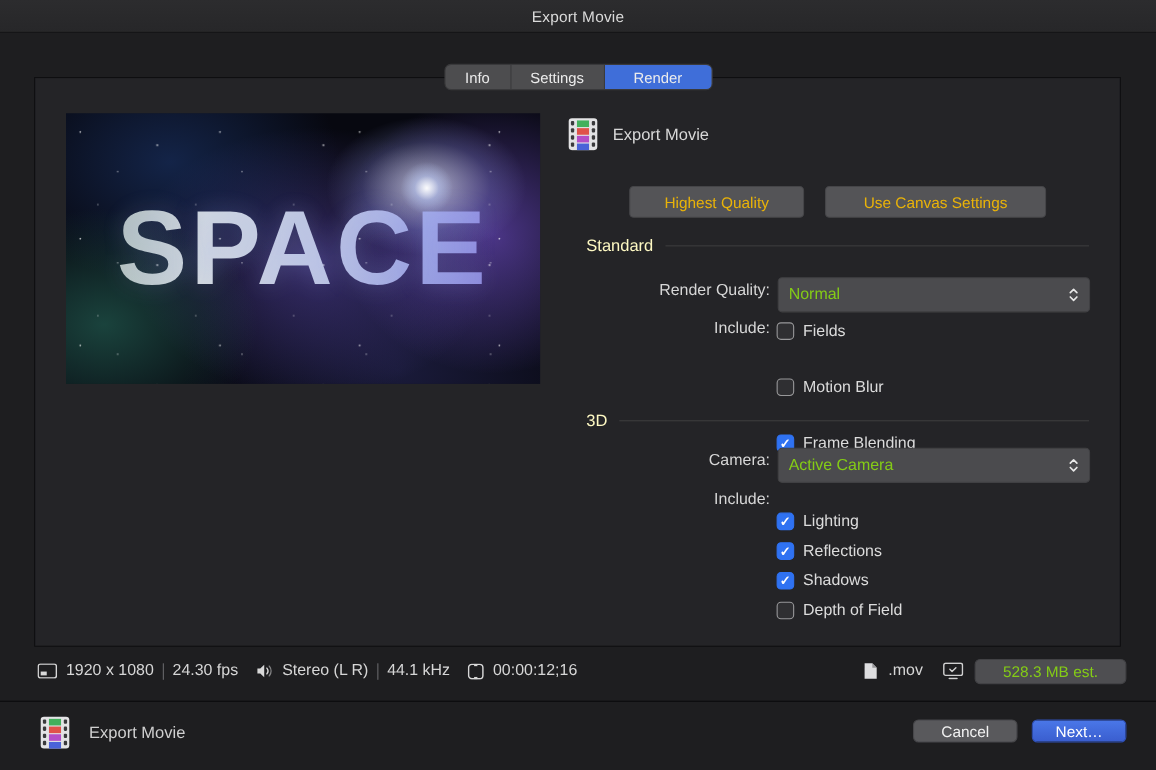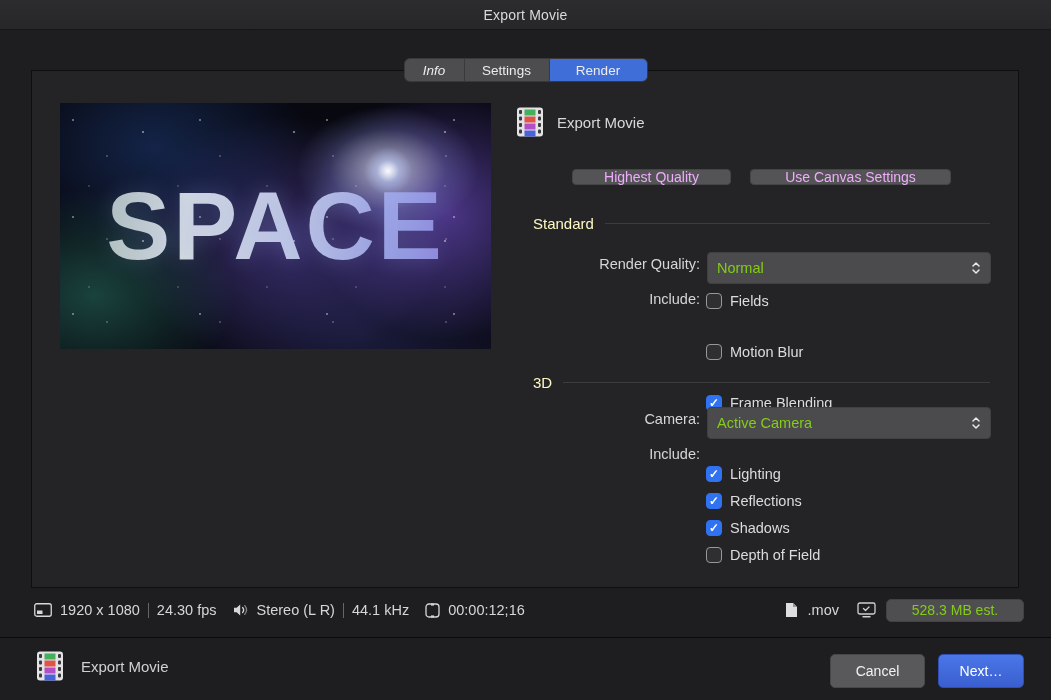--- a/index.html
+++ b/index.html
@@ -29,21 +29,21 @@
     position:absolute; top:58px; left:50%; transform:translateX(-50%);
     display:flex; height:24px; border-radius:6px; overflow:hidden;
     border:1px solid #39393b; background:#4d4d4f; z-index:5;
   }
   .tab{
     display:flex; align-items:center; justify-content:center;
     font-size:13.5px; color:#ececec; border-right:1px solid #3a3a3c;
   }
   .tab:last-child{ border-right:none; }
   .tab.active{ background:#3f6ed9; }
-  .tab-info{ width:60px;font-style:italic; } .tab-settings{ width:85px; } .tab-render{ width:97px; }
+  .tab-info{ width:60px; } .tab-settings{ width:85px; } .tab-render{ width:97px; }
 
   
   .preview{
     position:absolute; left:60px; top:103px; width:431px; height:246px; overflow:hidden;
     background:
       radial-gradient(ellipse 130px 90px at 76% 27%, rgba(235,240,255,.70), rgba(150,160,240,.22) 45%, transparent 70%),
       radial-gradient(ellipse 200px 150px at 8% 78%, rgba(45,125,105,.50), transparent 70%),
       radial-gradient(ellipse 220px 160px at 22% 18%, rgba(35,70,140,.45), transparent 70%),
       radial-gradient(ellipse 230px 170px at 52% 55%, rgba(95,75,180,.50), transparent 72%),
       radial-gradient(ellipse 200px 180px at 90% 45%, rgba(130,90,230,.55), transparent 70%),
@@ -74,23 +74,23 @@
 
   
   .export-head{
     position:absolute; left:516px; top:106px; height:32px;
     display:flex; align-items:center; gap:13px;
     font-size:15px; color:#d8d8d8;
   }
 
   
   .btn{
-    position:absolute; height:16px; border-radius:4px;
+    position:absolute; height:29px; border-radius:4px;
     background:#545457; border:1px solid #454548;
-    color:#f0abfc; font-size:14px;
+    color:#eab308; font-size:14px;
     display:flex; align-items:center; justify-content:center;
   }
   .btn-hq{ left:572px; top:169px; width:159px; }
   .btn-canvas{ left:750px; top:169px; width:201px; }
 
   
   .section-head{
     position:absolute; left:533px; width:457px; height:18px;
     display:flex; align-items:center; gap:11px;
     font-size:15px; color:#fef9c3;
@@ -152,21 +152,21 @@
 
   .bottom-divider{ position:absolute; left:0; top:637px; width:100%; height:1px; background:#0a0a0c; }
 
   
   .footer-left{
     position:absolute; left:36px; top:650px; height:32px;
     display:flex; align-items:center; gap:17px;
     font-size:15px; color:#d0d0d0;
   }
   .fbtn{
-    position:absolute; top:654px; height:34px; border-radius:5px;
+    position:absolute; top:654px; height:21px; border-radius:5px;
     display:flex; align-items:center; justify-content:center;
     font-size:14px; color:#f2f2f2;
   }
   .btn-cancel{ left:830px; width:95px; background:#59595c; border:1px solid #47474a; }
   .btn-next{ left:938px; width:86px; background:linear-gradient(#4a77e8,#3a5ecf); border:1px solid #2e4fb4; color:#fff; }
 
   svg{ display:block; }
 </style>
 </head>
 <body>

